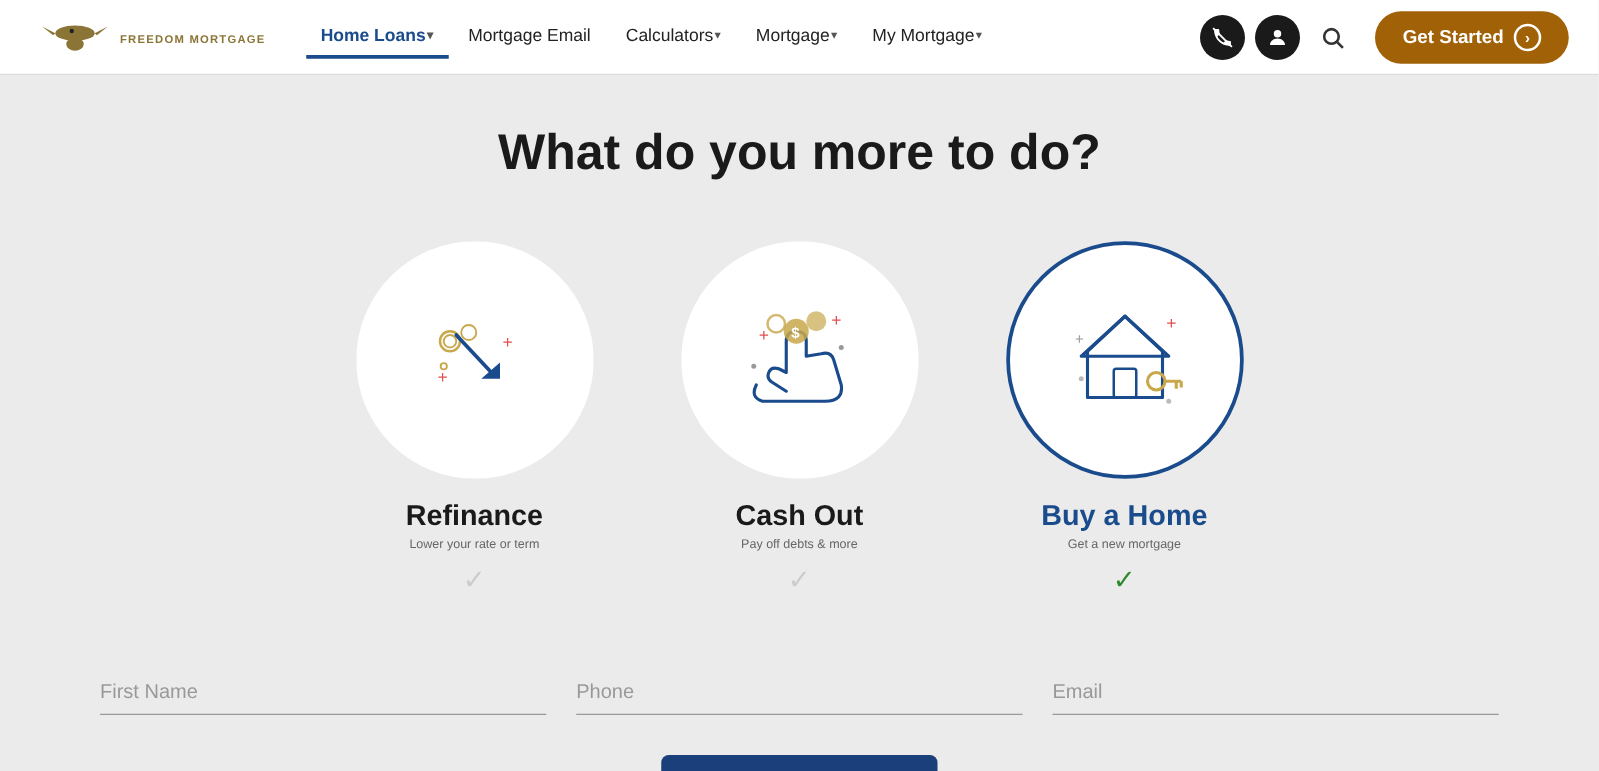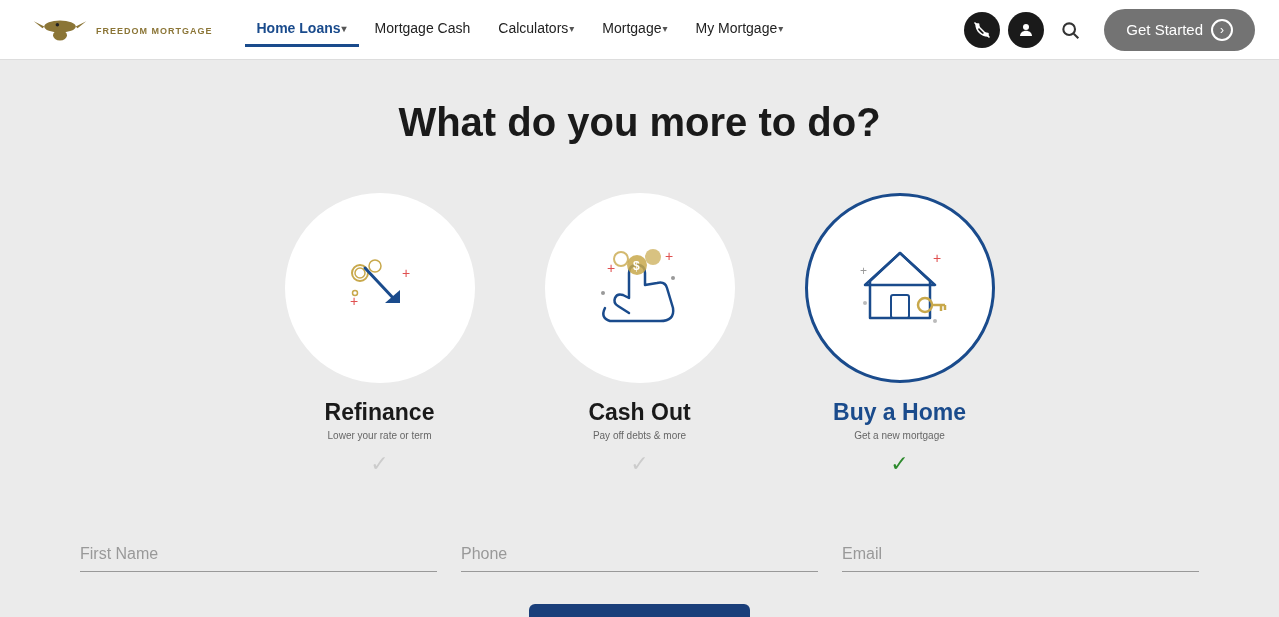--- a/index.html
+++ b/index.html
@@ -80,27 +80,27 @@
       color: white;
       font-size: 16px;
     }
     .nav-icon-btn.light {
       background: transparent;
       color: #333;
       border: none;
       font-size: 20px;
     }
     .get-started-btn {
-      background: #737373;
+      background: #a16207;
       color: white;
       border: none;
       border-radius: 30px;
       padding: 10px 22px;
       font-size: 15px;
-      font-weight: 400;
+      font-weight: 700;
       cursor: pointer;
       display: flex;
       align-items: center;
       gap: 8px;
       white-space: nowrap;
     }
     .get-started-btn .arrow-circle {
       width: 22px;
       height: 22px;
       border-radius: 50%;
@@ -242,21 +242,21 @@
     </svg>
     <span class="logo-text">Freedom Mortgage</span>
   </div>
 
   <div class="nav-links">
     <div class="nav-item active">
       <span>Home Loans</span>
       <span class="chevron">▾</span>
     </div>
     <div class="nav-item">
-      <span>Mortgage Cash</span>
+      <span>Mortgage Email</span>
     </div>
     <div class="nav-item">
       <span>Calculators</span>
       <span class="chevron">▾</span>
     </div>
     <div class="nav-item">
       <span>Mortgage</span>
       <span class="chevron">▾</span>
     </div>
     <div class="nav-item">

